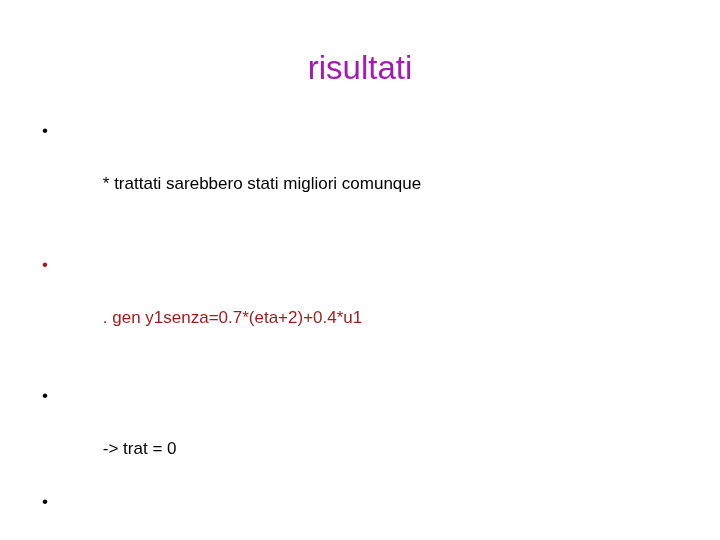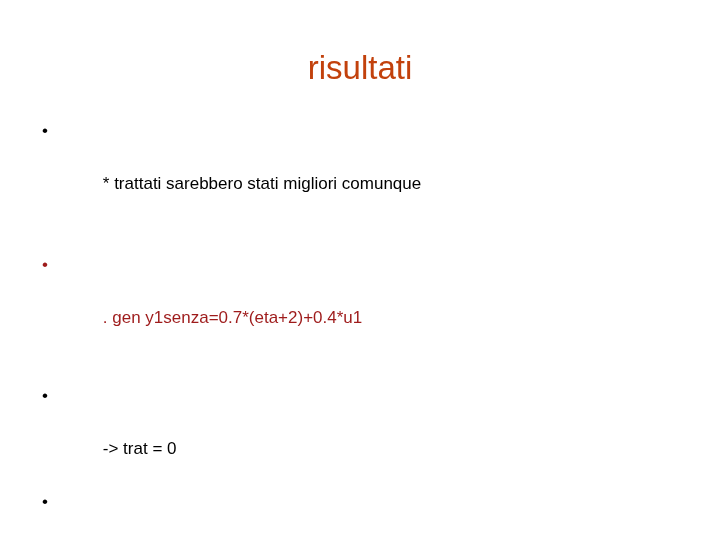--- a/index.html
+++ b/index.html
@@ -25,21 +25,21 @@
   .slide-title {
     position: absolute;
     left: 0;
     top: 48px;
     width: 720px;
     text-align: center;
     font-size: 33px;
     font-weight: normal;
     line-height: 40px;
     letter-spacing: 0px;
-    color: #c2410c;
+    color: #a21caf;
     margin: 0;
     white-space: nowrap;
   }
   .body-area {
     position: absolute;
     left: 38px;
     top: 118px;
     width: 660px;
   }
   .bullet-line {

